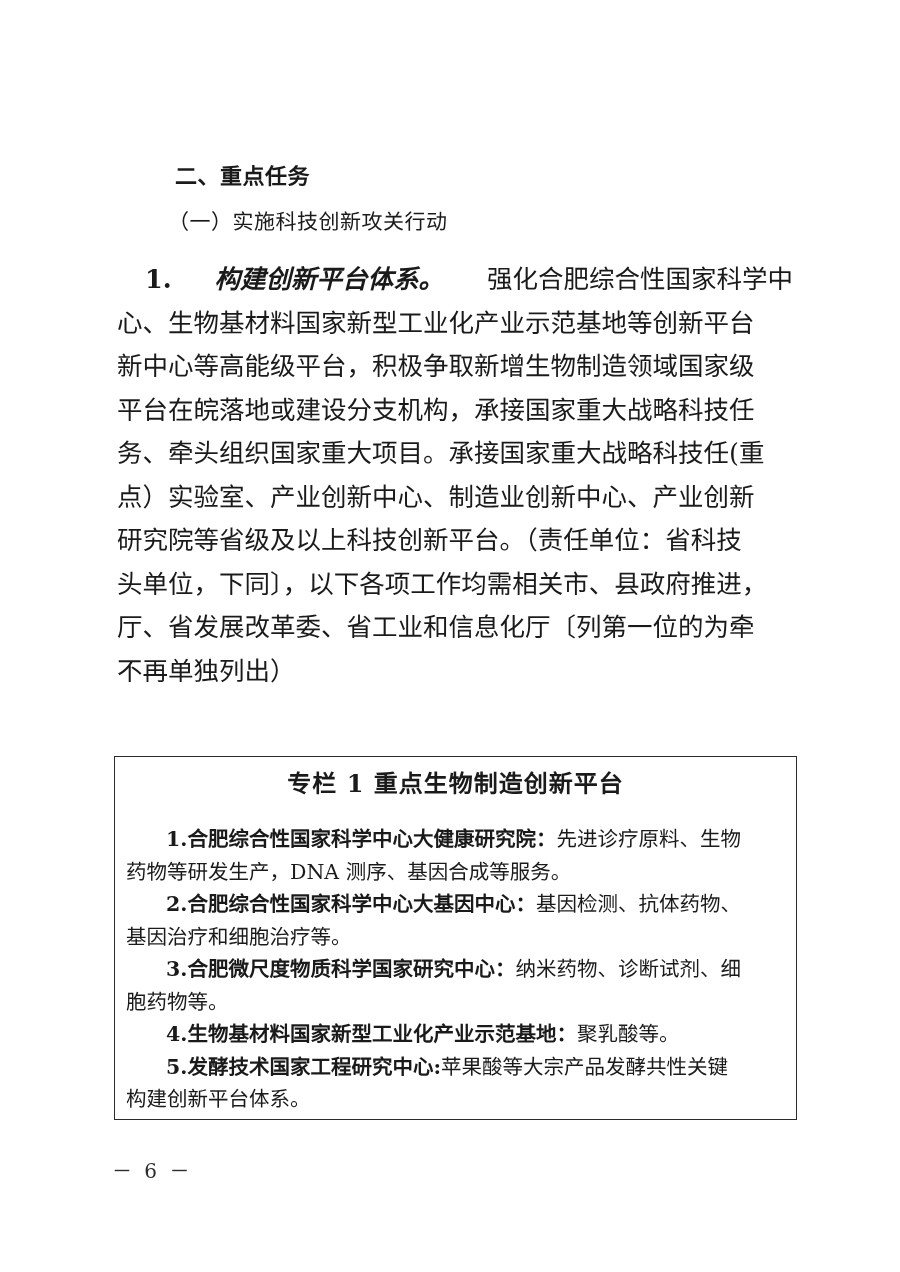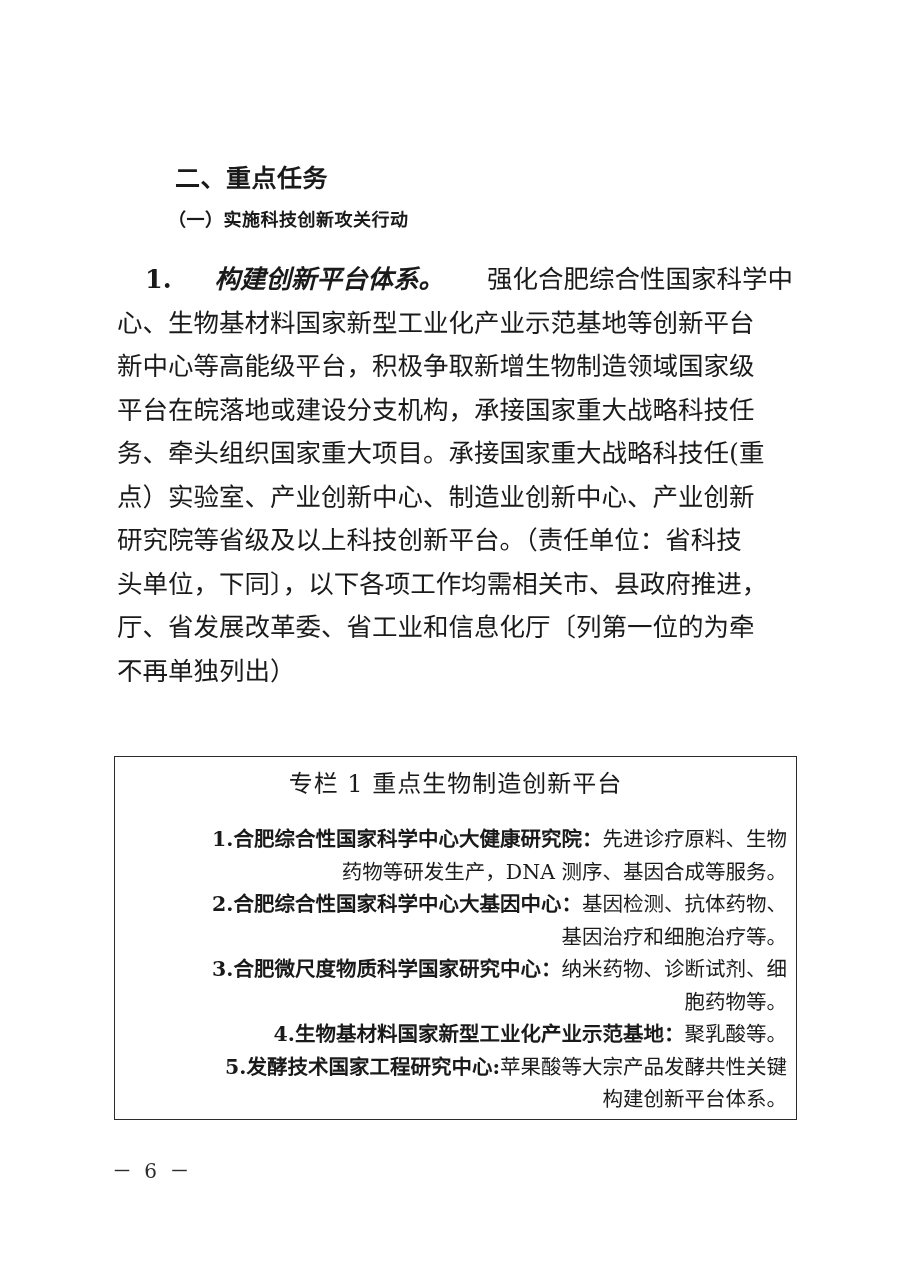--- a/index.html
+++ b/index.html
@@ -21,32 +21,32 @@
     position: absolute;
     inset: 0;
     background: #ffffff;
   }
 
   
   .heading-l1 {
     position: absolute;
     left: 175px;
     top: 163px;
-    font-size: 25px;
+    font-size: 22px;
     font-weight: 700;
     letter-spacing: 0.5px;
     line-height: 1.25;
     white-space: nowrap;
   }
   .heading-l2 {
     position: absolute;
     left: 168px;
     top: 209px;
-    font-size: 18px;
-    font-weight: 700;
+    font-size: 21px;
+    font-weight: 400;
     letter-spacing: 0.5px;
     line-height: 1.25;
     white-space: nowrap;
   }
 
   
   .body-block {
     position: absolute;
     left: 117px;
     top: 258px;
@@ -80,30 +80,29 @@
     top: 756px;
     width: 683px;
     height: 364px;
     border: 1.4px solid #2b2b2b;
     box-sizing: border-box;
     background: #ffffff;
   }
   .callout-title {
     text-align: center;
     font-size: 24px;
-    font-weight: 400;
+    font-weight: 700;
     letter-spacing: 1px;
     margin-top: 10px;
     line-height: 34px;
     white-space: nowrap;
   }
   .callout-body {
     margin-top: 22px;
     padding: 0 9px 0 11px;
-    text-align: right;
   }
   .callout-item {
     font-size: 20.5px;
     line-height: 32.5px;
   }
   .callout-item .c-line {
     white-space: nowrap;
     height: 32.5px;
   }
   .callout-item .c-line.first { text-indent: 40px; }

